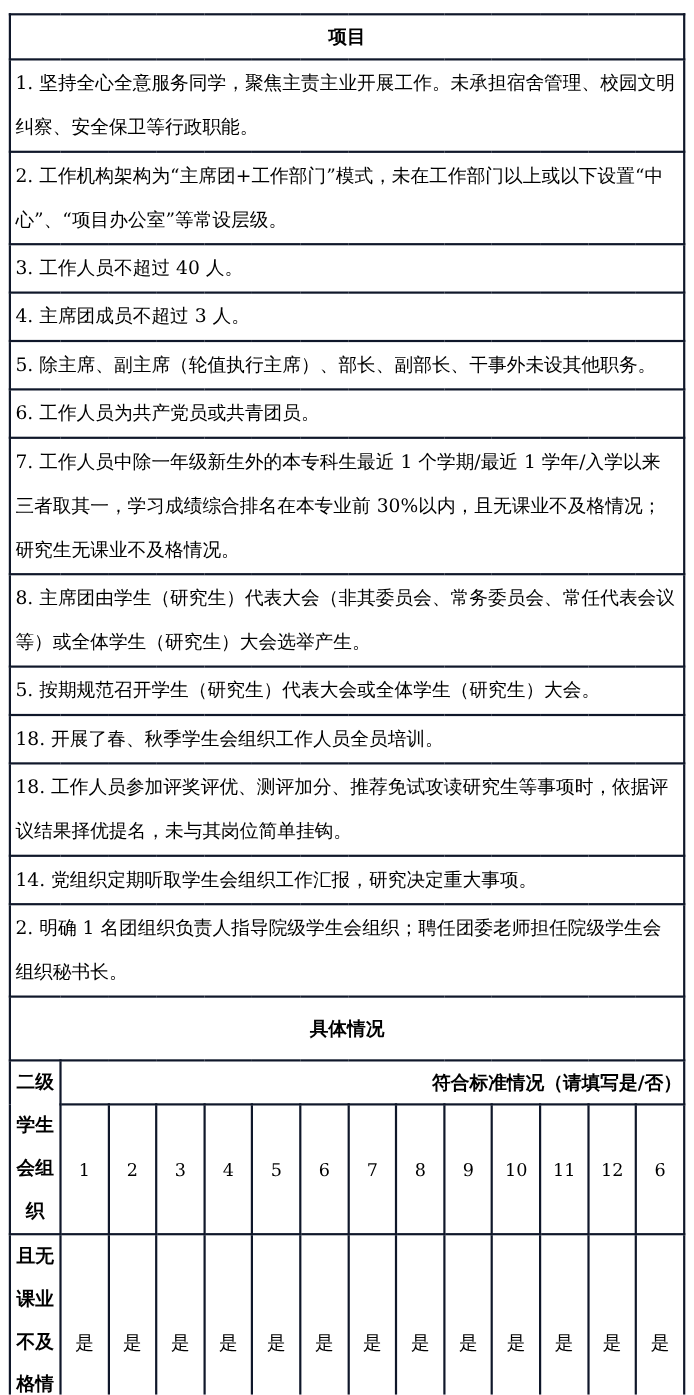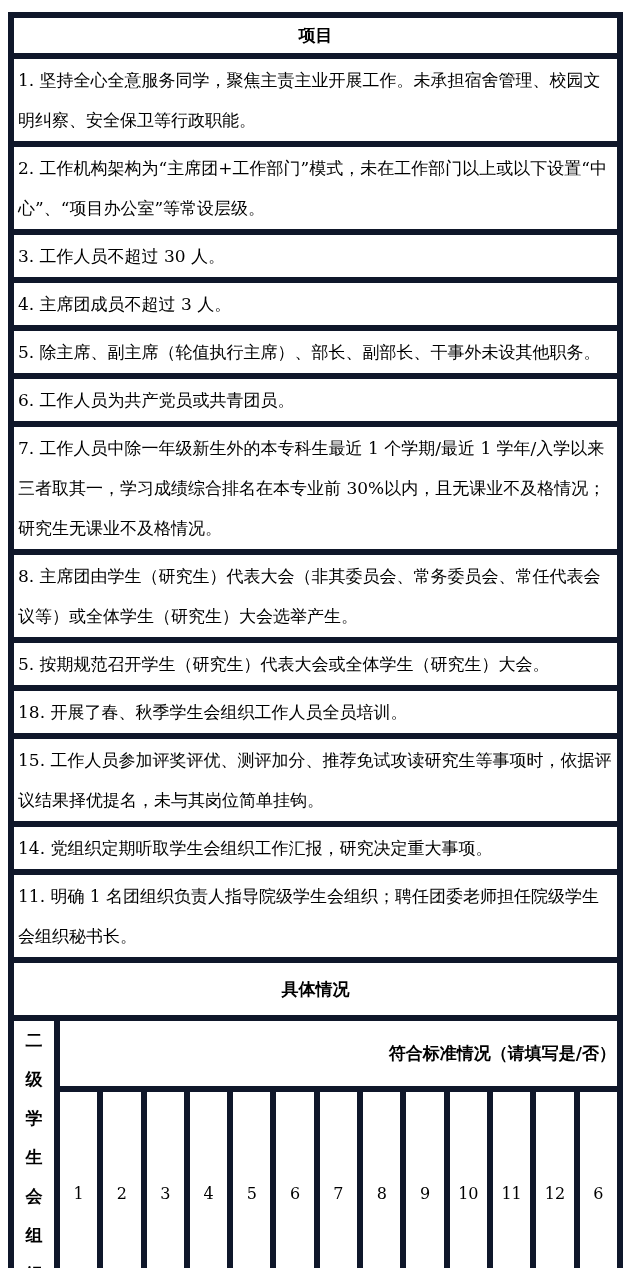--- a/index.html
+++ b/index.html
@@ -16,21 +16,21 @@
     box-sizing: border-box;
     padding: 12px 8px 0 8px;
     overflow: hidden;
   }
   table.eval {
     border-collapse: collapse;
     table-layout: fixed;
     width: 615px;
   }
   table.eval td {
-    border: 6px solid #0f172a;
+    border: 2px solid #0f172a;
     box-sizing: border-box;
   }
   .section-header-cell {
     height: 41px;
     text-align: center;
     vertical-align: middle;
     font-weight: bold;
     font-size: 17px;
   }
   .item-cell {
@@ -97,21 +97,21 @@
       <td colspan="14" class="section-header-cell">项目</td>
     </tr>
 
     <tr>
       <td colspan="14" class="item-cell">1. 坚持全心全意服务同学，聚焦主责主业开展工作。未承担宿舍管理、校园文明纠察、安全保卫等行政职能。</td>
     </tr>
     <tr>
       <td colspan="14" class="item-cell">2. 工作机构架构为“主席团+工作部门”模式，未在工作部门以上或以下设置“中心”、“项目办公室”等常设层级。</td>
     </tr>
     <tr>
-      <td colspan="14" class="item-cell">3. 工作人员不超过 30 人。</td>
+      <td colspan="14" class="item-cell">3. 工作人员不超过 40 人。</td>
     </tr>
     <tr>
       <td colspan="14" class="item-cell">4. 主席团成员不超过 3 人。</td>
     </tr>
     <tr>
       <td colspan="14" class="item-cell">5. 除主席、副主席（轮值执行主席）、部长、副部长、干事外未设其他职务。</td>
     </tr>
     <tr>
       <td colspan="14" class="item-cell">6. 工作人员为共产党员或共青团员。</td>
     </tr>
@@ -121,27 +121,27 @@
     <tr>
       <td colspan="14" class="item-cell">8. 主席团由学生（研究生）代表大会（非其委员会、常务委员会、常任代表会议等）或全体学生（研究生）大会选举产生。</td>
     </tr>
     <tr>
       <td colspan="14" class="item-cell">5. 按期规范召开学生（研究生）代表大会或全体学生（研究生）大会。</td>
     </tr>
     <tr>
       <td colspan="14" class="item-cell">18. 开展了春、秋季学生会组织工作人员全员培训。</td>
     </tr>
     <tr>
-      <td colspan="14" class="item-cell">15. 工作人员参加评奖评优、测评加分、推荐免试攻读研究生等事项时，依据评议结果择优提名，未与其岗位简单挂钩。</td>
+      <td colspan="14" class="item-cell">18. 工作人员参加评奖评优、测评加分、推荐免试攻读研究生等事项时，依据评议结果择优提名，未与其岗位简单挂钩。</td>
     </tr>
     <tr>
       <td colspan="14" class="item-cell">14. 党组织定期听取学生会组织工作汇报，研究决定重大事项。</td>
     </tr>
     <tr>
-      <td colspan="14" class="item-cell">11. 明确 1 名团组织负责人指导院级学生会组织；聘任团委老师担任院级学生会组织秘书长。</td>
+      <td colspan="14" class="item-cell">2. 明确 1 名团组织负责人指导院级学生会组织；聘任团委老师担任院级学生会组织秘书长。</td>
     </tr>
 
     <tr>
       <td colspan="14" class="section-header-cell" style="height:58px">具体情况</td>
     </tr>
 
     <tr>
       <td rowspan="2" class="org-label-cell">二级学生会组织</td>
       <td colspan="13" class="compliance-cell">符合标准情况（请填写是/否）</td>
     </tr>

